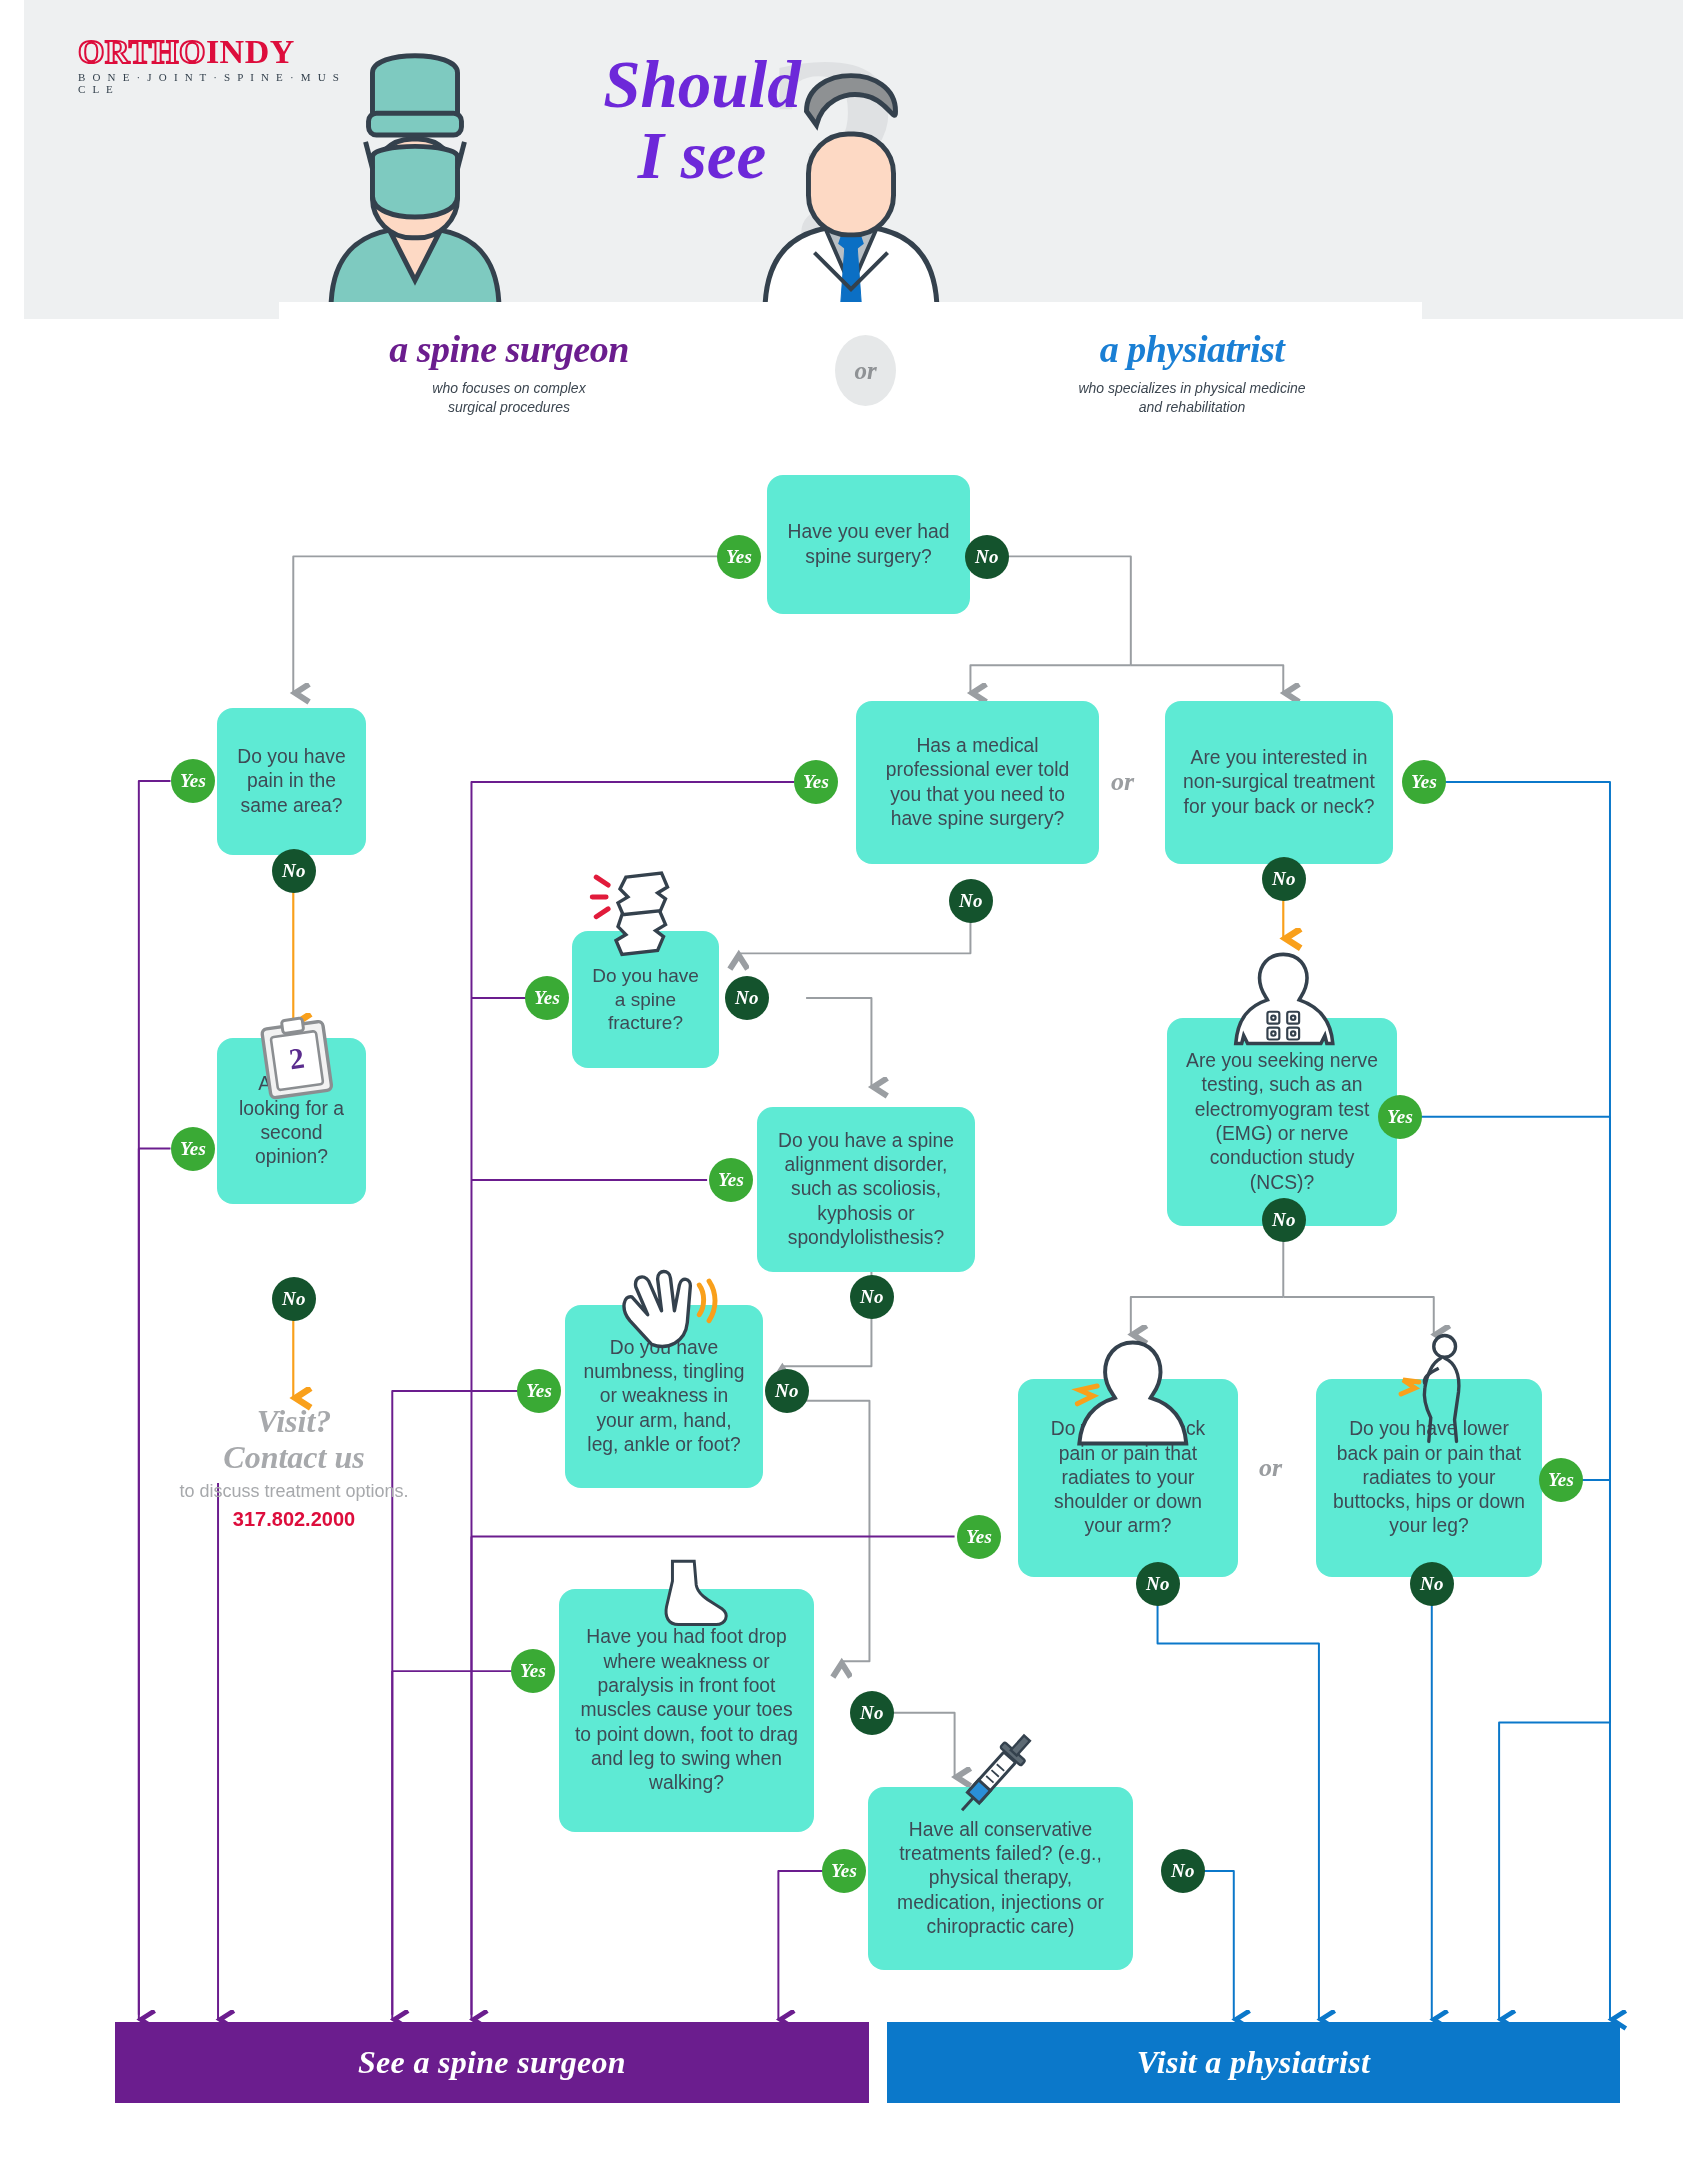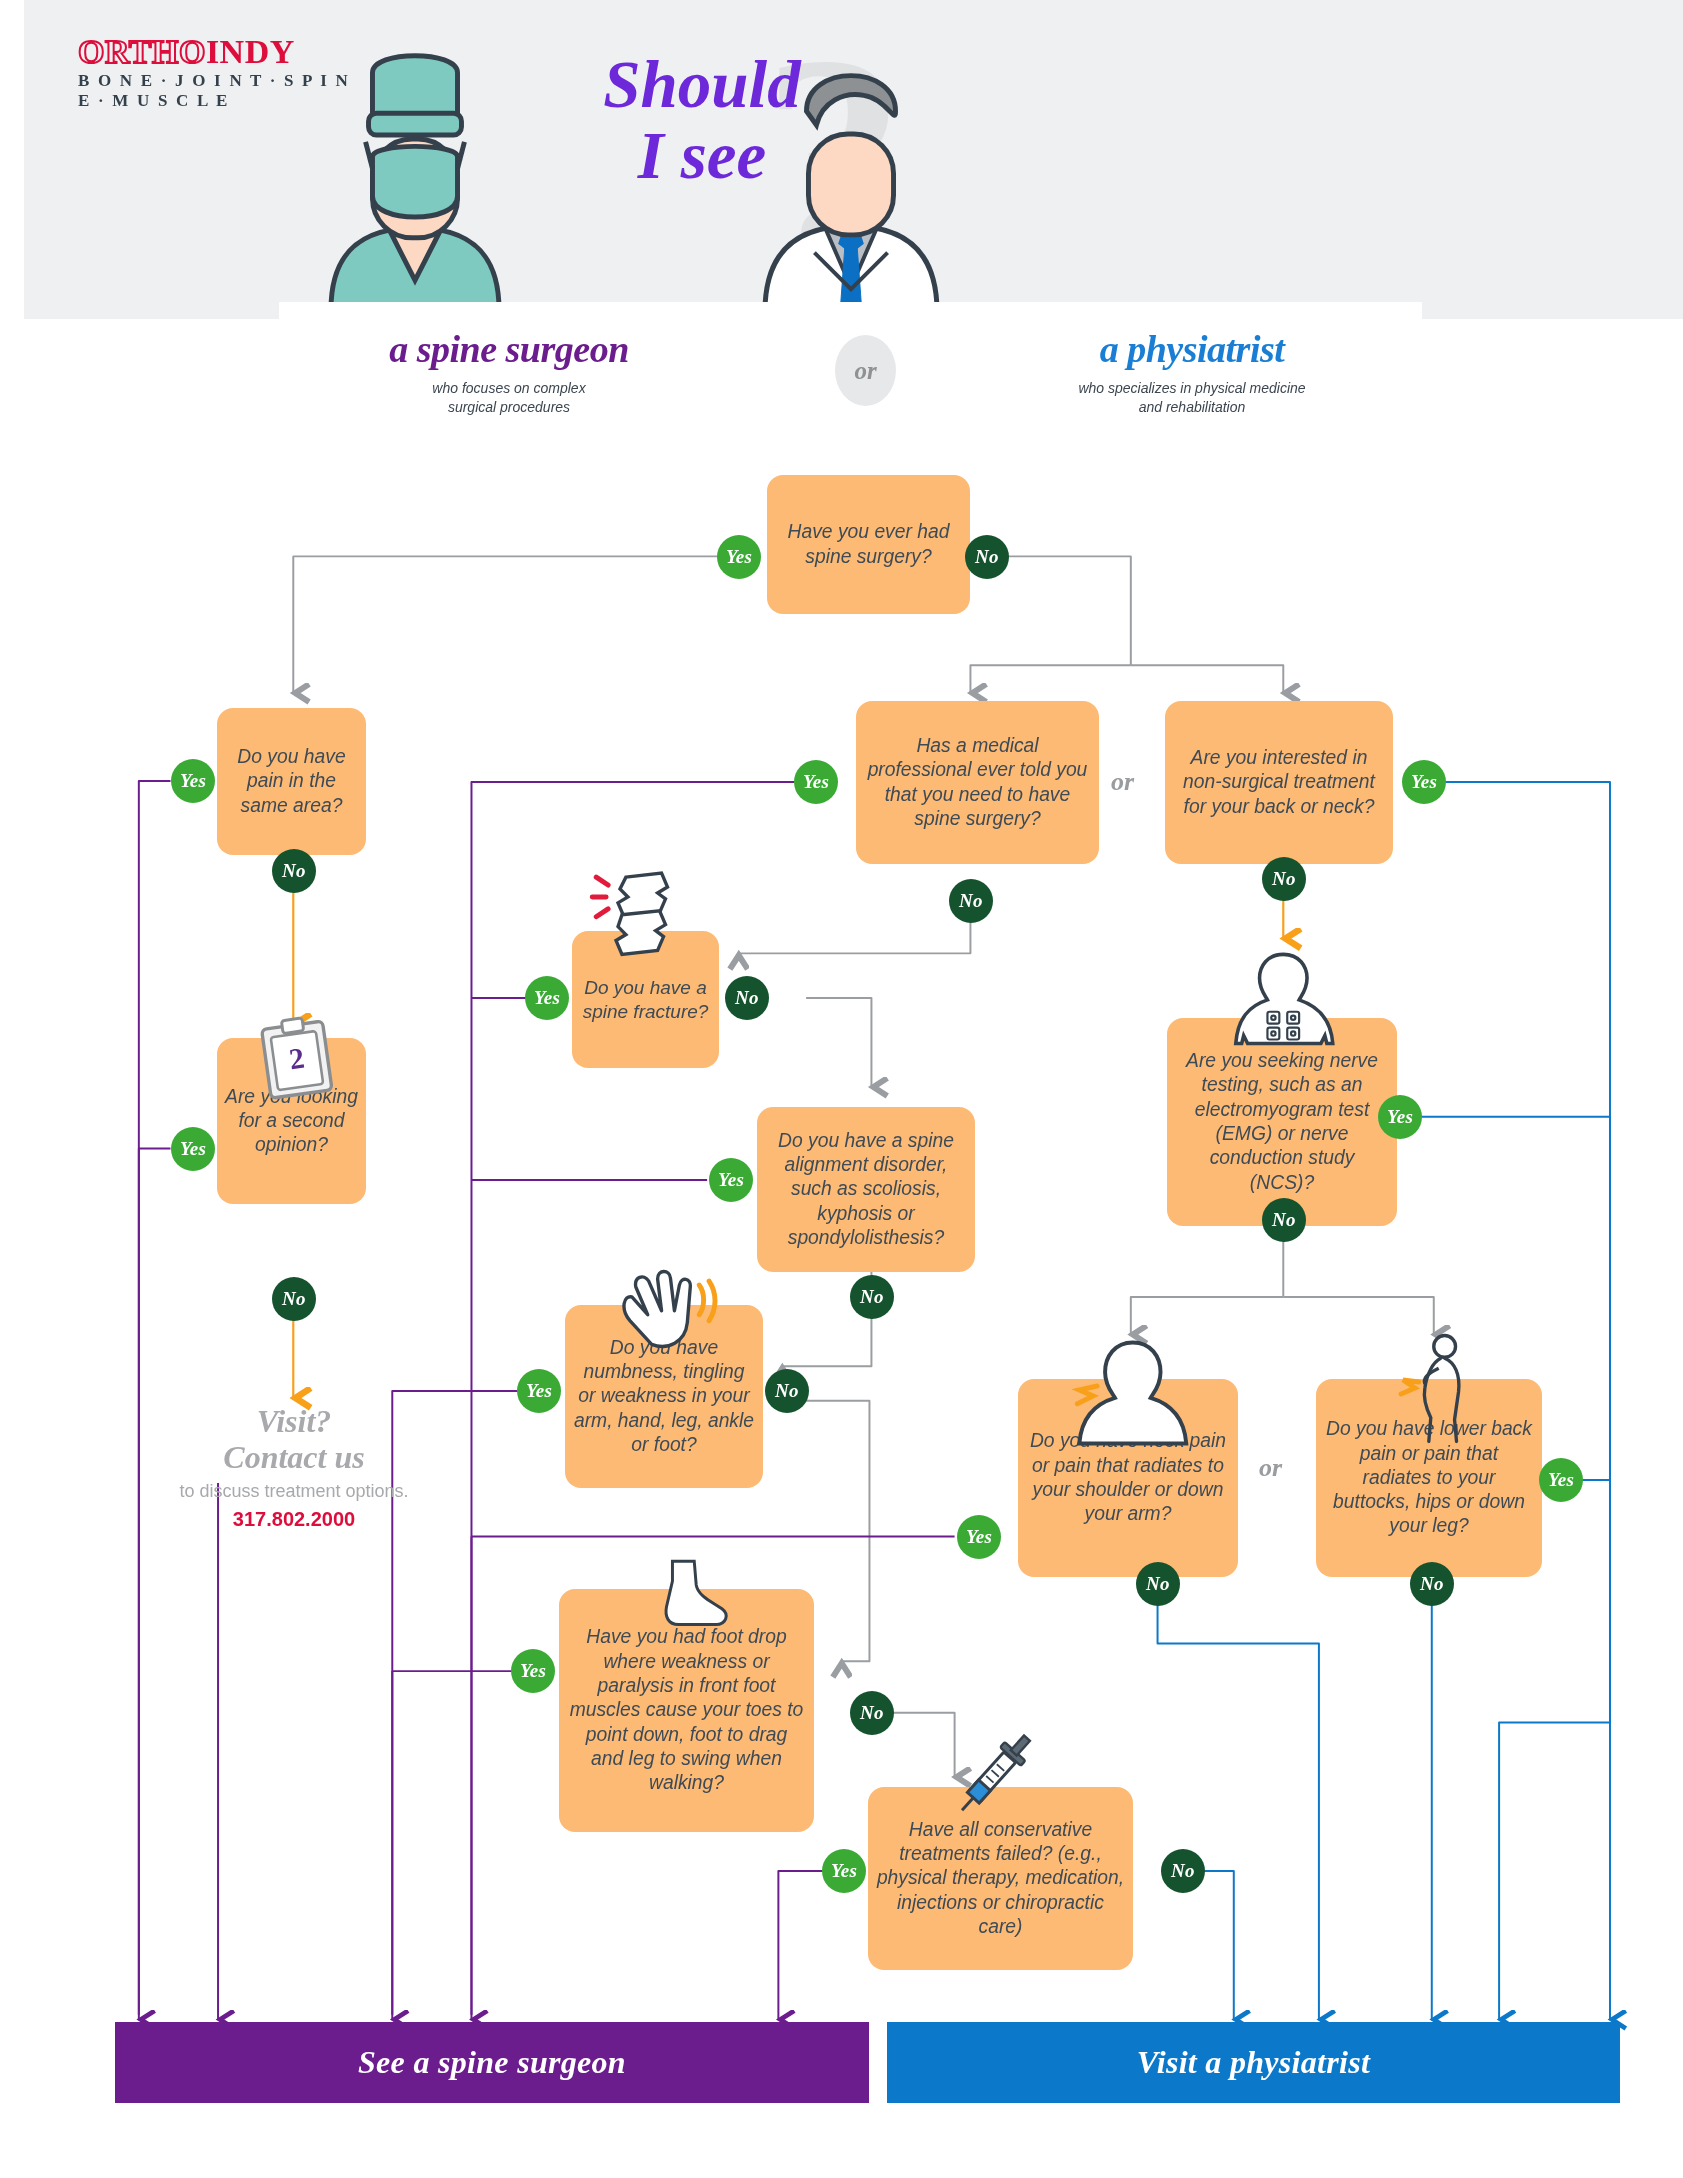--- a/index.html
+++ b/index.html
@@ -22,21 +22,21 @@
     font-family:"Liberation Serif", serif;
     font-size:34px; font-weight:bold; letter-spacing:0.5px;
     color:#dd0d3c; line-height:1;
   }
   .logo-main .hollow {
     color:transparent;
     -webkit-text-stroke:2px #dd0d3c;
   }
   .logo-sub {
     font-family:"Liberation Serif", serif;
-    font-size:17px; font-weight:bold; letter-spacing:2.2px;
+    font-size:11px; font-weight:normal; letter-spacing:2.2px;
     color:#34414d; margin-top:2px;
   }
 
   .qmark {
     position:absolute; left:738px; top:12px;
     font-family:"Liberation Serif", serif;
     font-size:287px; font-weight:bold; color:#dfe1e3;
     line-height:1; z-index:0;
   }
   .title {
@@ -75,30 +75,29 @@
   }
   .or-plain {
     position:absolute;
     font-family:"Liberation Serif", serif; font-style:italic; font-weight:bold;
     font-size:26px; color:#9a9da0;
   }
 
   
   .qbox {
     position:absolute;
-    background:#fdba74;
+    background:#5eead4;
     border-radius:16px;
     display:flex; align-items:center; justify-content:center;
     text-align:center;
     color:#3e4a55;
     font-size:19.3px;
     line-height:1.26;
-    padding:10px 8px;
+    padding:10px 16px;
     z-index:6;
-    font-style:italic;
   }
   .qbox.small { font-size:19px;justify-content:center; }
 
   
   .pill {
     position:absolute; z-index:9;
     width:44px; height:44px; border-radius:50%;
     display:flex; align-items:center; justify-content:center;
     font-family:"Liberation Serif", serif;
     font-style:italic; font-weight:bold; font-size:19px;

